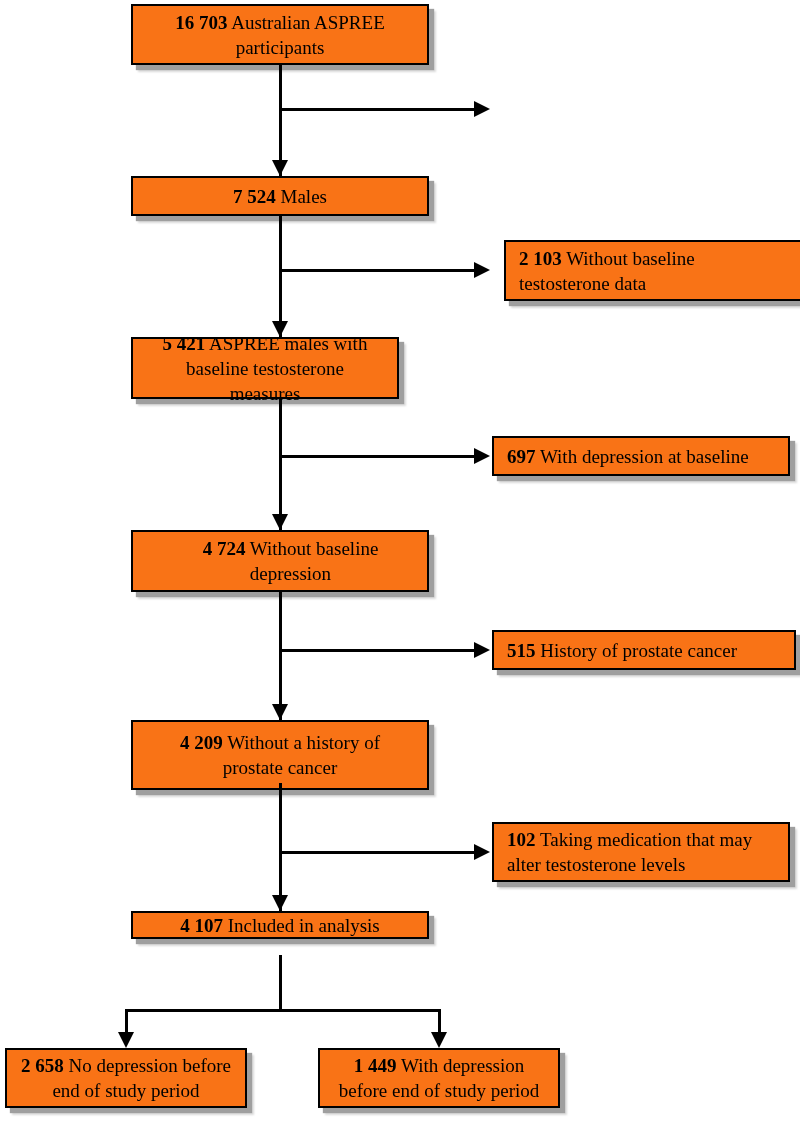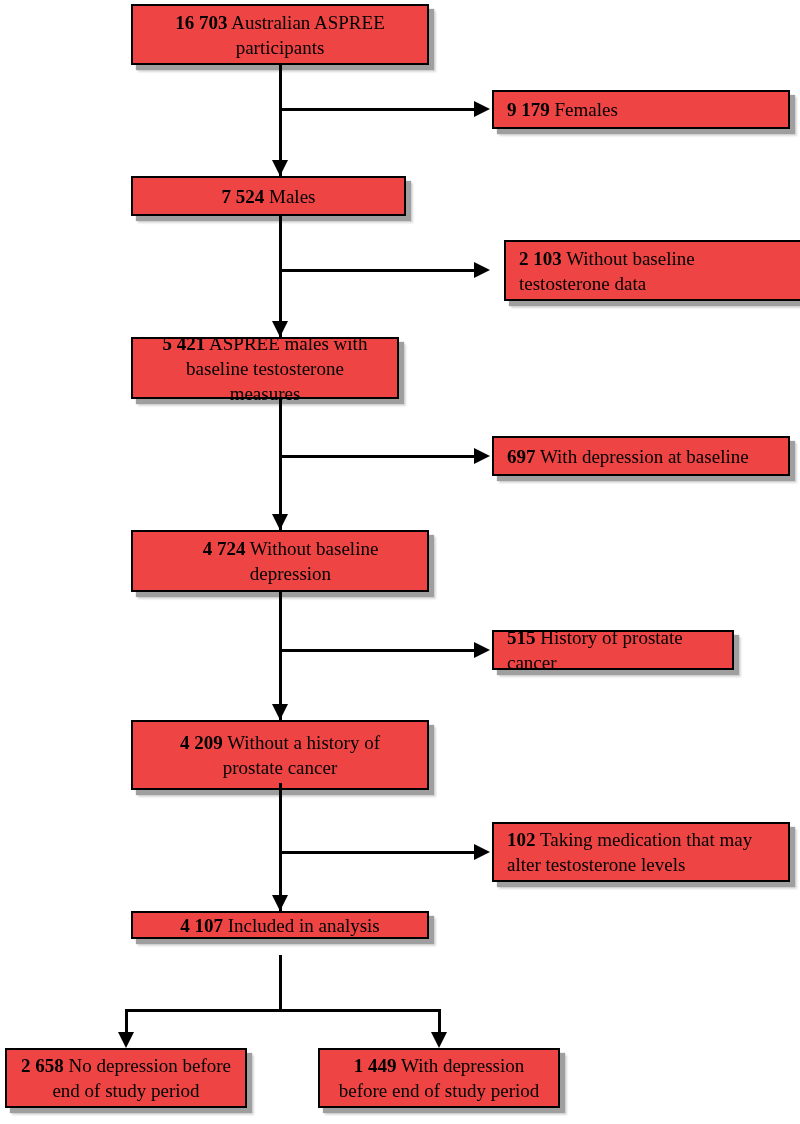--- a/index.html
+++ b/index.html
@@ -10,21 +10,21 @@
     height: 1124px;
     background: #ffffff;
     font-family: "Liberation Serif", "DejaVu Serif", serif;
     font-size: 19px;
     line-height: 25px;
     color: #000000;
   }
   .box {
     position: absolute;
     box-sizing: border-box;
-    background: #ef4444;
+    background: #f97316;
     border: 2px solid #000000;
     box-shadow: 5px 5px 1px #9f9f9f, 7px 7px 2px #d9d9d9;
     display: flex;
     align-items: center;
   }
   .box p { margin: 0; width: 100%; }
   .box.center { text-align: center; padding: 0 22px; justify-content: center; }
   .box.leftalign { text-align: left; padding: 0 10px 0 13px; }
   .num { font-weight: 700; }
   .vline, .hline {
@@ -49,46 +49,43 @@
   }
 </style>
 </head>
 <body>
 
 <div class="canvas">
 
   <div class="box center" style="left:131px; top:4px;   width:298px; height:61px;">
     <p><span class="num">16 703</span> <span>Australian ASPREE participants</span></p>
   </div>
-  <div class="box center" style="left:131px; top:176px; width:275px; height:40px;">
+  <div class="box center" style="left:131px; top:176px; width:298px; height:40px;">
     <p><span class="num">7 524</span> <span>Males</span></p>
   </div>
   <div class="box center" style="left:131px; top:337px; width:268px; height:62px;">
     <p><span class="num">5 421</span> <span>ASPREE males with baseline testosterone measures</span></p>
   </div>
   <div class="box center" style="left:131px; top:530px; width:298px; height:62px;padding-left:43px;">
     <p><span class="num">4 724</span> <span>Without baseline depression</span></p>
   </div>
   <div class="box center" style="left:131px; top:720px; width:298px; height:70px;">
     <p><span class="num">4 209</span> <span>Without a history of prostate cancer</span></p>
   </div>
   <div class="box center" style="left:131px; top:911px; width:298px; height:28px;">
     <p><span class="num">4 107</span> <span>Included in analysis</span></p>
   </div>
 
-  <div class="box leftalign" style="left:492px; top:90px;  width:298px; height:39px;">
-    <p><span class="num">9 179</span> <span>Females</span></p>
-  </div>
   <div class="box leftalign" style="left:504px; top:240px; width:298px; height:61px;">
     <p><span class="num">2 103</span> <span>Without baseline testosterone data</span></p>
   </div>
   <div class="box leftalign" style="left:492px; top:436px; width:298px; height:40px;">
     <p><span class="num">697</span> <span>With depression at baseline</span></p>
   </div>
-  <div class="box leftalign" style="left:492px; top:630px; width:242px; height:40px;">
+  <div class="box leftalign" style="left:492px; top:630px; width:304px; height:40px;">
     <p><span class="num">515</span> <span>History of prostate cancer</span></p>
   </div>
   <div class="box leftalign" style="left:492px; top:822px; width:298px; height:60px;">
     <p><span class="num">102</span> <span>Taking medication that may alter testosterone levels</span></p>
   </div>
 
   <div class="box center" style="left:5px;   top:1048px; width:242px; height:60px; padding:13px 8px;">
     <p><span class="num">2 658</span> <span>No depression before end of study period</span></p>
   </div>
   <div class="box center" style="left:318px; top:1048px; width:242px; height:60px; padding:12px 8px;">

